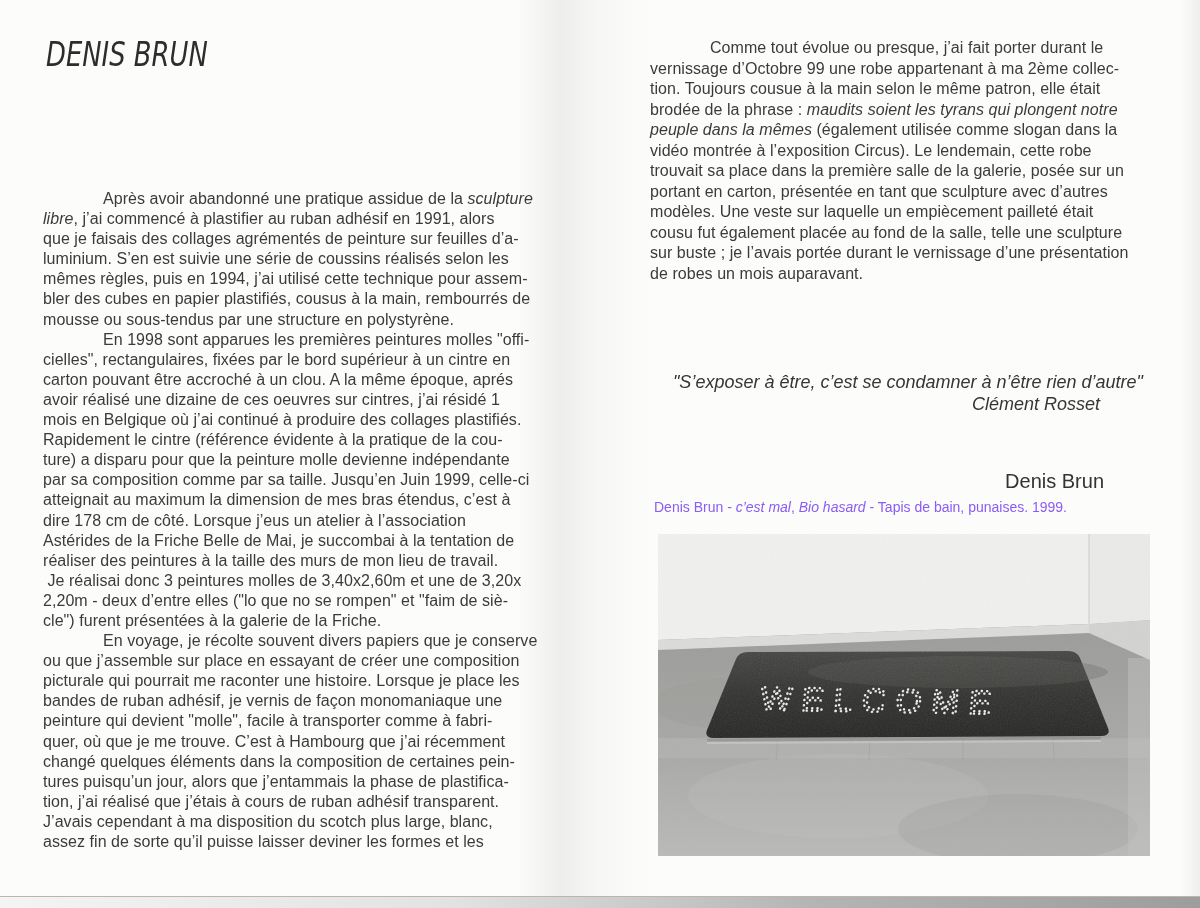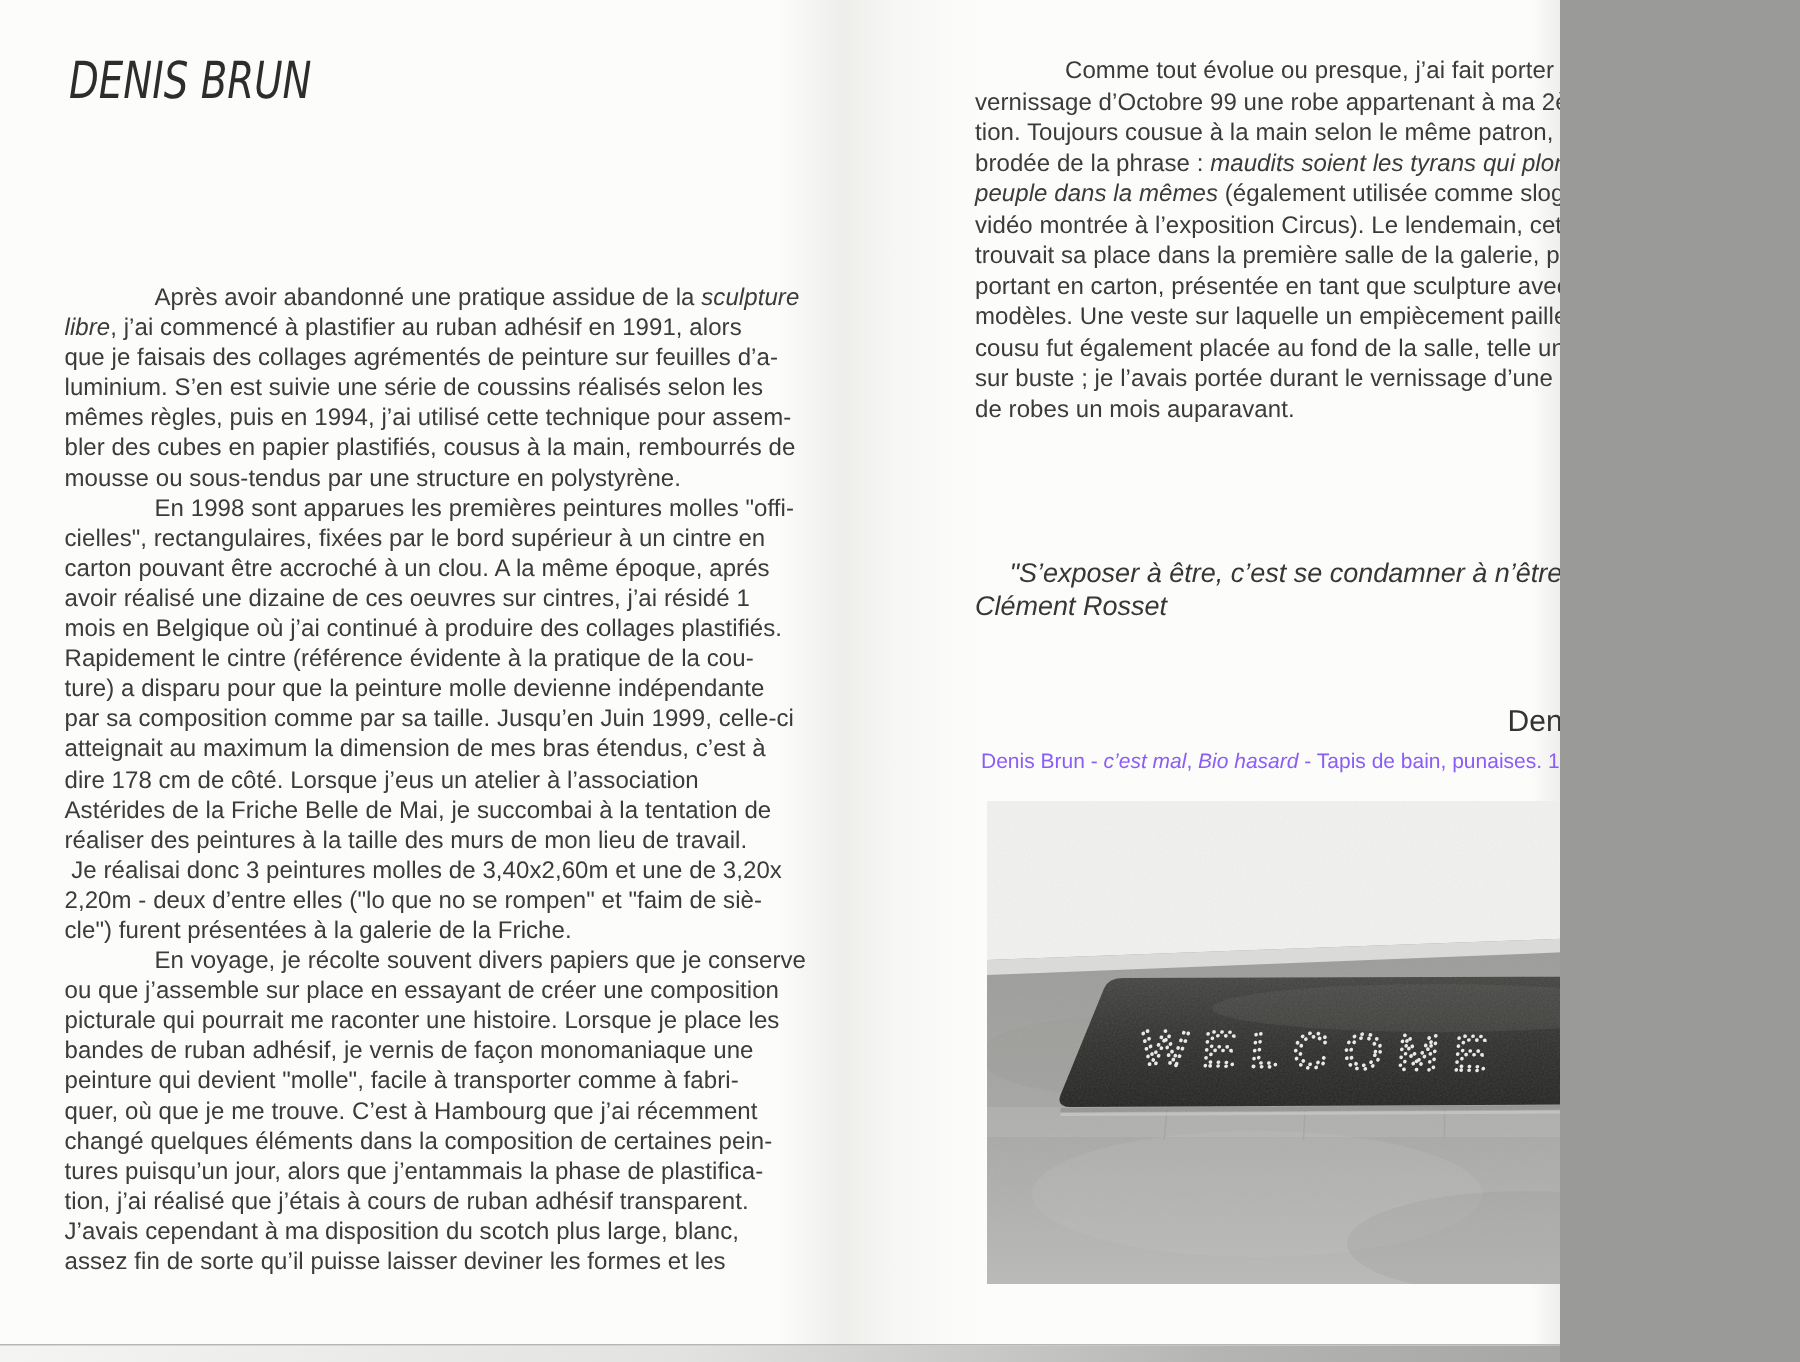--- a/index.html
+++ b/index.html
@@ -1,17 +1,17 @@
 <!DOCTYPE html>
 <html><head>
 <meta charset="utf-8">
 <style>
   html,body { margin:0; padding:0; background:#9a9a98; }
   .scan {
-    position:relative; width:1040px; height:908px; overflow:hidden;
+    position:relative; width:1200px; height:908px; overflow:hidden;
     background:#fcfcfa;
     font-family:"Liberation Sans","DejaVu Sans",sans-serif;
     color:#3b3b3b;
   }
   .gutter {
     position:absolute; left:518px; top:0; width:135px; height:908px;
     background:linear-gradient(90deg, rgba(110,110,105,0) 0%, rgba(110,110,105,0.10) 32%, rgba(110,110,105,0.04) 58%, rgba(110,110,105,0) 100%);
     pointer-events:none;
   }
   .right-edge {
@@ -26,21 +26,21 @@
     transform:scaleX(0.76); transform-origin:left top;
     white-space:nowrap;
   }
   .col { position:absolute; width:517px; font-size:16px; line-height:20.1px; letter-spacing:0.05px; }
   .col.left  { left:43px;  top:189px; }
   .col.right { left:650px; top:38px; line-height:20.5px; }
   .para { margin:0; white-space:pre-line; }
   .para.indent { text-indent:60px; }
   .quote { position:absolute; left:650px; top:371px; width:516px; font-style:italic; font-size:18px; line-height:22px; color:#363636; }
   .qline { text-align:center; }
-  .qattr { text-align:left; padding-right:66px; }
+  .qattr { text-align:right; padding-right:66px; }
   .signature { position:absolute; left:650px; top:470px; width:516px; text-align:right; padding-right:62px; box-sizing:border-box; font-size:20px; color:#333; }
   .caption { position:absolute; left:654px; top:499px; width:516px; font-size:14px; color:#8b5cf6; }
   .photo { position:absolute; left:658px; top:534px; width:492px; height:322px; filter:blur(0.3px); }
   .photo svg { display:block; }
   .bottom-strip {
     position:absolute; left:0; bottom:0; width:1200px; height:11px;
     background:linear-gradient(90deg,#f4f4f2 0%,#e2e2e0 38%,#b4b4b2 68%,#9d9d9b 100%);
     border-top:1px solid #b6b6b4;
   }
 </style>

